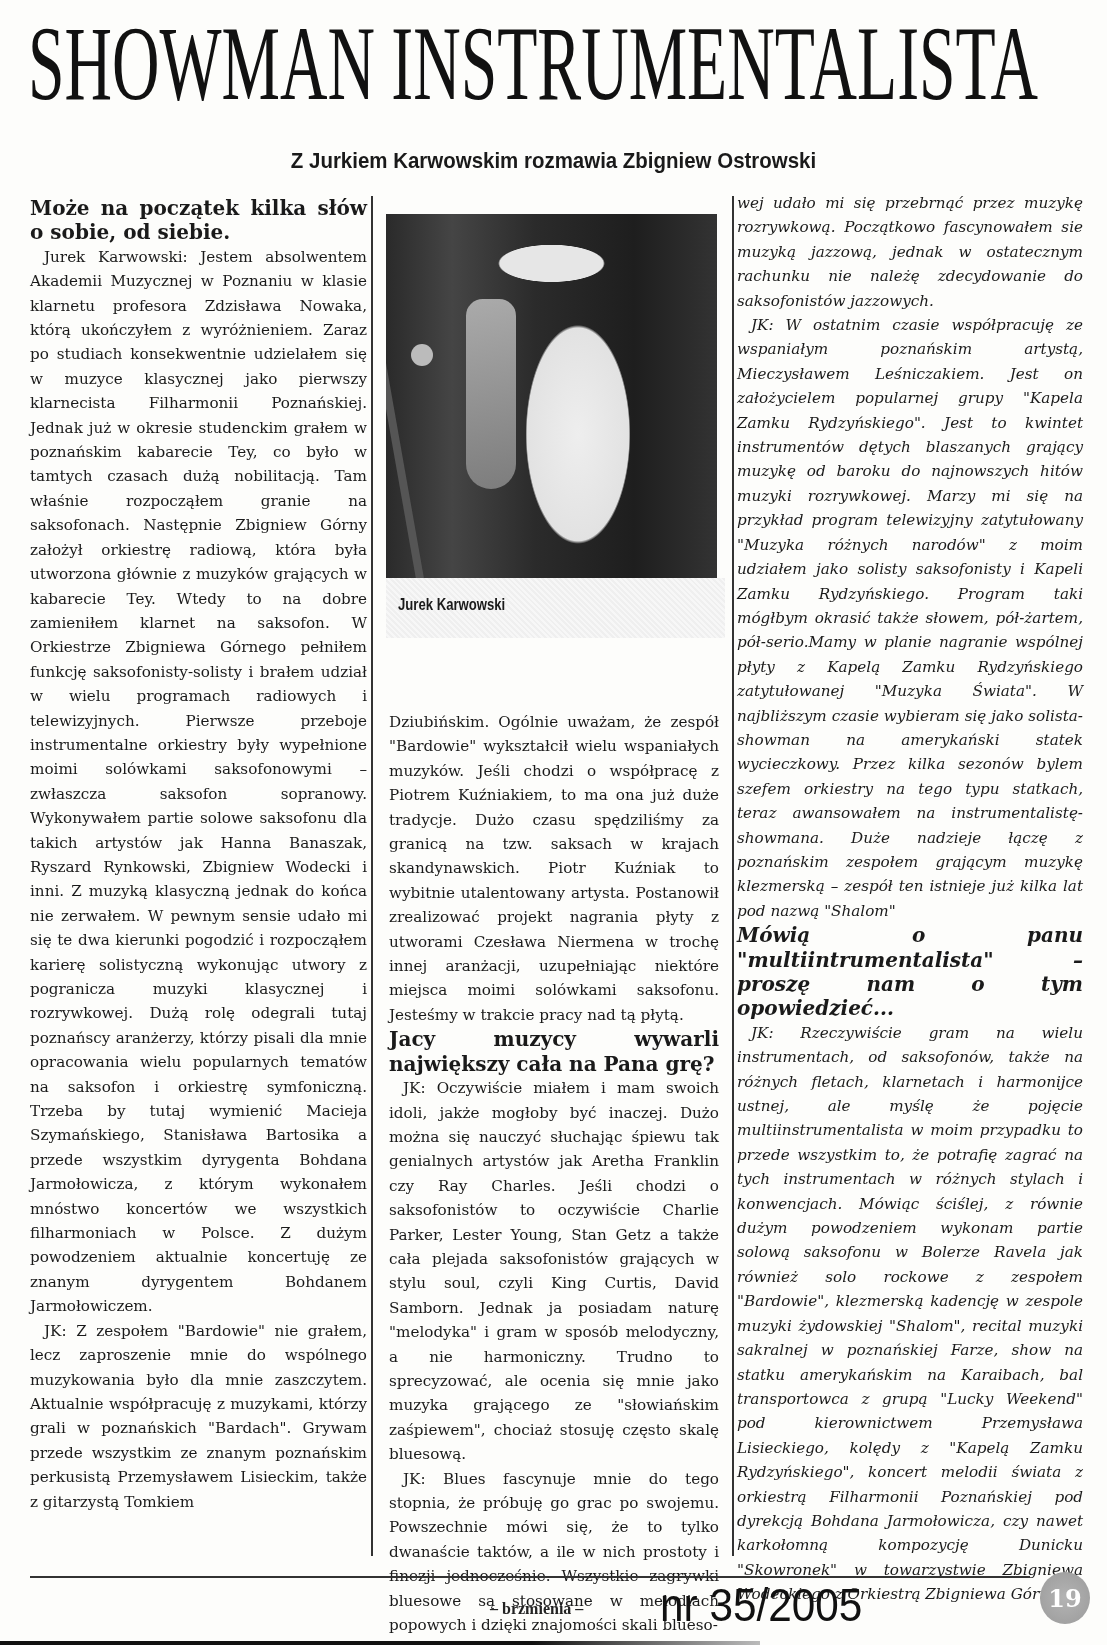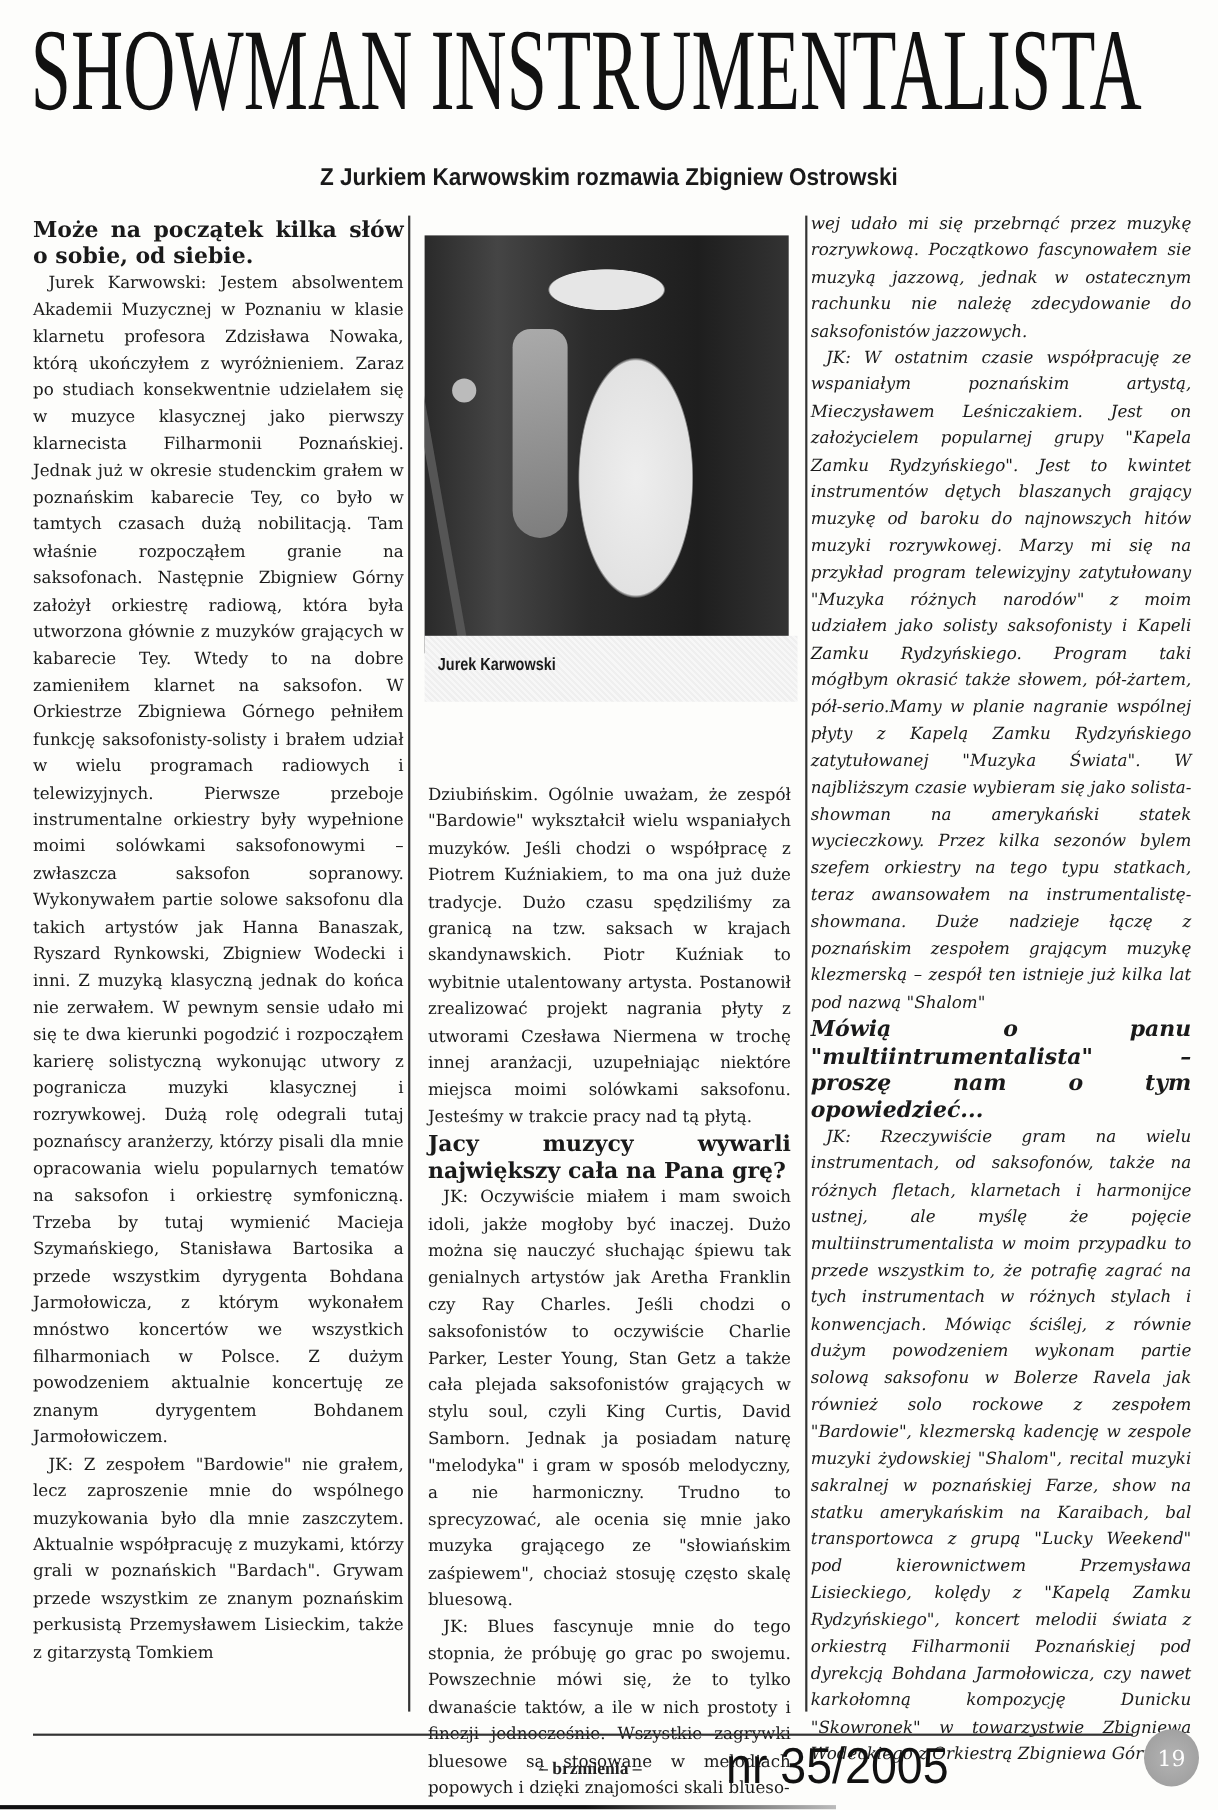--- a/index.html
+++ b/index.html
@@ -24,21 +24,21 @@
       overflow:hidden; }
   .photo .sax { position:absolute; left:80px; top:85px; width:50px; height:190px; border-radius:20px 20px 30px 30px; background:linear-gradient(180deg,#bdbdbd,#8a8a8a); opacity:0.85; }
   .photo .mic { position:absolute; left:8px; top:100px; width:8px; height:280px; background:#555; transform:rotate(-10deg); }
   .photo .micHead { position:absolute; left:25px; top:130px; width:22px; height:22px; border-radius:50%; background:#bbb; }
   .photo .credit { position:absolute; left:4px; bottom:4px; font-family:"Liberation Sans", sans-serif; font-weight:700; font-size:10px; color:#fff; background:#000; padding:0 2px; }
   .caption-box { position:absolute; left:386px; top:578px; width:339px; height:60px; background:repeating-linear-gradient(45deg,#efefef 0 2px,#f7f7f7 2px 4px); }
   .caption { position:absolute; left:398px; top:596px; font-family:"Liberation Sans", sans-serif; font-weight:700; font-size:16px; transform:scaleX(0.82); transform-origin:left; color:#1a1a1a; }
   .footline { position:absolute; left:30px; top:1576px; width:1000px; height:2px; background:#333; }
   .brand { position:absolute; left:490px; top:1600px; font-family:Liberation Serif, serif; font-weight:700; font-size:16px; color:#222; }
   .issue { position:absolute; left:660px; top:1578px; font-family:"Liberation Sans", sans-serif; font-size:46px; color:#111; transform:scaleX(0.92); transform-origin:left; }
-  .pagenum { position:absolute; left:1040px; top:1572px; width:50px; height:52px; border-radius:50%; background:radial-gradient(circle,#b4b4b4,#9a9a9a); color:#fff; font-family:"DejaVu Serif", serif; font-weight:400; font-size:20px; display:flex; align-items:center; justify-content:center; }
+  .pagenum { position:absolute; left:1040px; top:1572px; width:50px; height:52px; border-radius:50%; background:radial-gradient(circle,#b4b4b4,#9a9a9a); color:#fff; font-family:"DejaVu Serif", serif; font-weight:700; font-size:24px; display:flex; align-items:center; justify-content:center; }
   .botbar { position:absolute; left:0; bottom:0; width:760px; height:4px; background:linear-gradient(90deg,#111 0%,#111 70%,#bbb 100%); }
 </style>
 </head>
 <body>
 
 <div class="title">
     <span>SHOWMAN INSTRUMENTALISTA</span>
   </div>
 <div class="subtitle">Z Jurkiem Karwowskim rozmawia Zbigniew Ostrowski</div>
 

